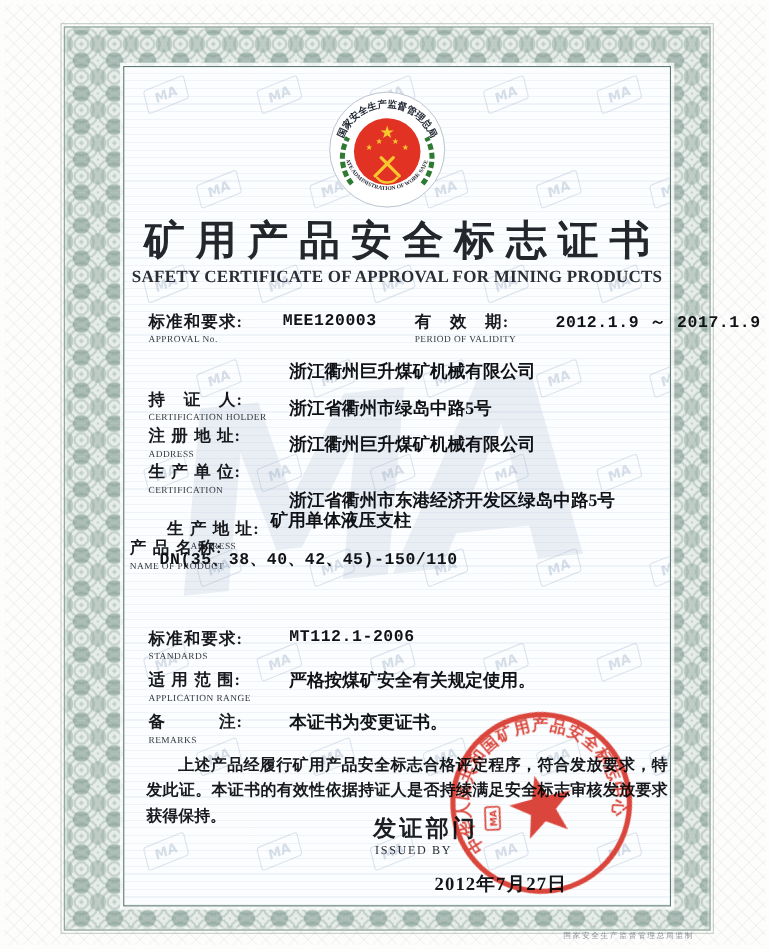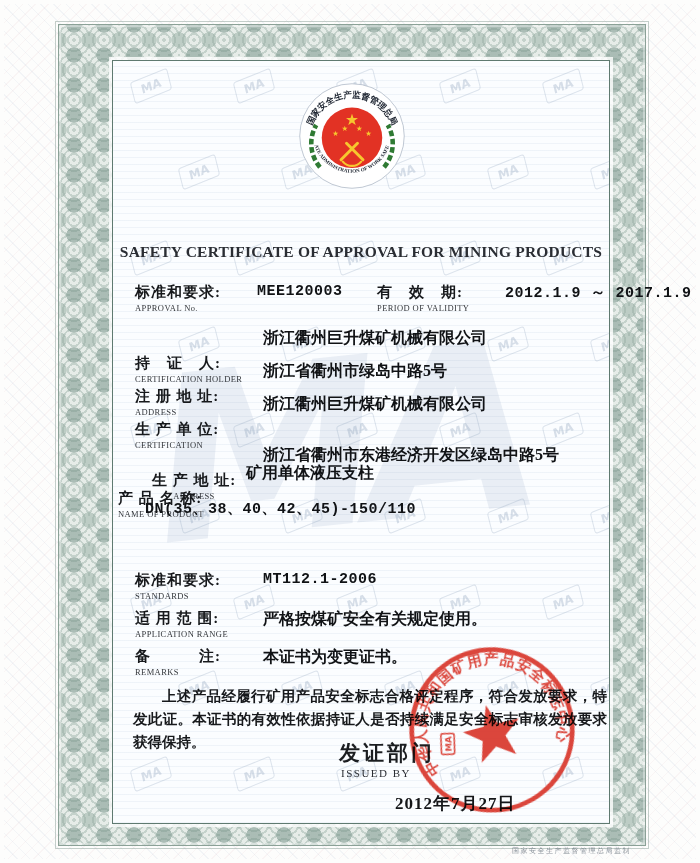--- a/index.html
+++ b/index.html
@@ -185,20 +185,21 @@
       <g stroke="#f7c82e" stroke-width="3.2" stroke-linecap="round">
         <line x1="48" y1="86" x2="66" y2="68"></line>
         <line x1="72" y1="86" x2="54" y2="68"></line>
         <path d="M 50,88 A 13,13 0 0 0 70,88" fill="none" stroke-width="2.4"></path>
       </g>
       <text font-size="5.6" font-weight="bold" fill="#1d2430" font-family="Liberation Serif,serif">
         <textPath href="#arcBot" startOffset="50%" text-anchor="middle">· STATE ADMINISTRATION OF WORK SAFETY ·</textPath>
       </text>
     </svg>
 
+    <div class="title-zh">矿用产品安全标志证书</div>
     <div class="title-en">SAFETY CERTIFICATE OF APPROVAL FOR MINING PRODUCTS</div>
 
     <div class="row approval-row">
       <span class="lblstack lblw">
         <div class="lbl-zh">标准和要求:</div>
         <div class="lbl-en">APPROVAL No.</div>
       </span>
       <span class="val mono">MEE120003</span>
     </div>
     <div class="row validity-row">

